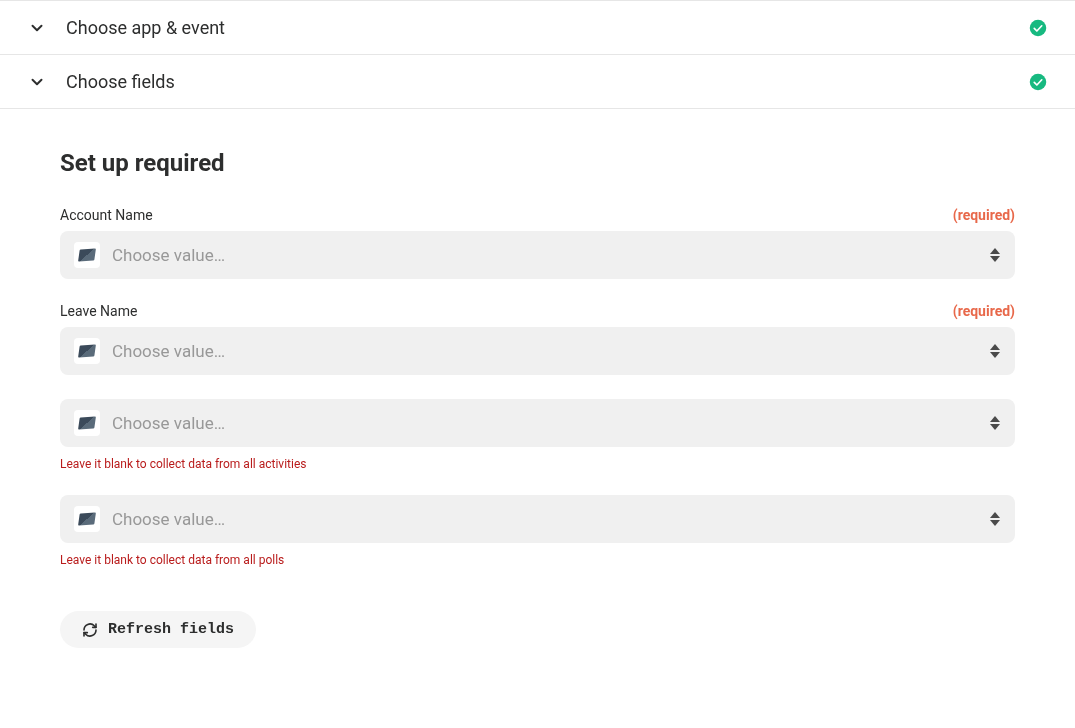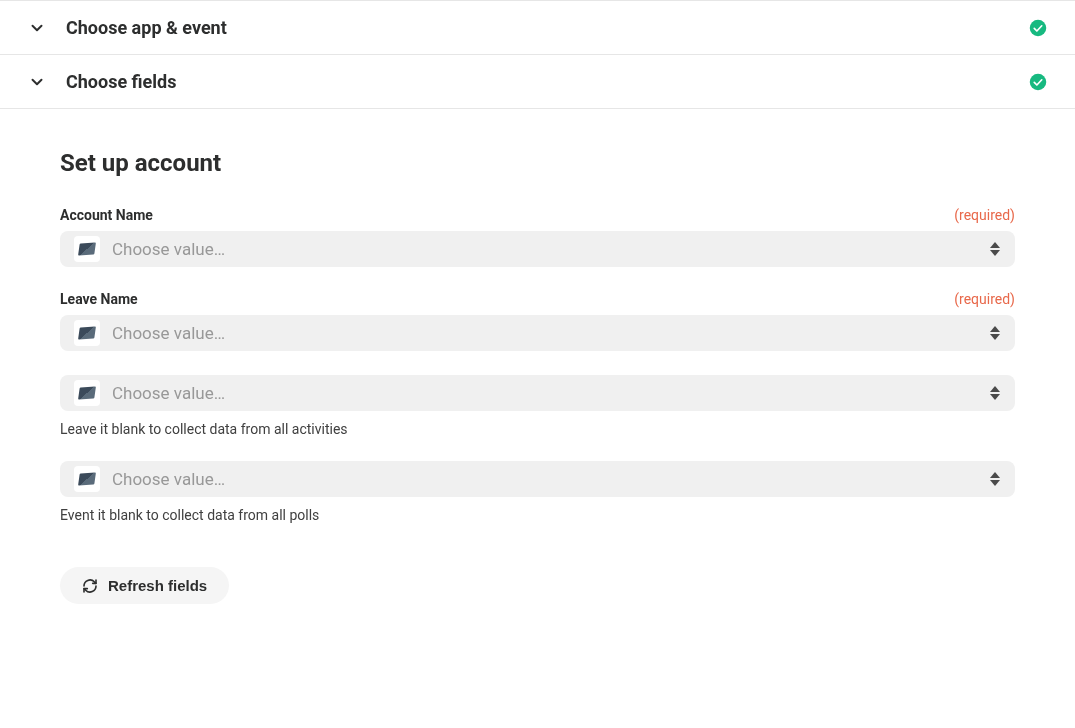--- a/index.html
+++ b/index.html
@@ -22,21 +22,21 @@
       cursor: pointer;
     }
     .step-header .chevron {
       width: 18px;
       height: 18px;
       flex-shrink: 0;
       color: #2d2e2e;
     }
     .step-header .title {
       font-size: 18px;
-      font-weight: 700;
+      font-weight: 400;
       color: #2d2e2e;
       margin-left: 20px;
       flex-grow: 1;
     }
     .step-header .check {
       width: 18px;
       height: 18px;
       flex-shrink: 0;
     }
     .content {
@@ -52,36 +52,36 @@
       margin-bottom: 24px;
     }
     .label-row {
       display: flex;
       justify-content: space-between;
       align-items: baseline;
       margin-bottom: 8px;
     }
     .field-label {
       font-size: 14px;
-      font-weight: 700;
+      font-weight: 400;
       color: #2d2e2e;
       text-align: right;
     }
     .required-tag {
       font-size: 14px;
       color: #e8684a;
-      font-weight: 400;
+      font-weight: 700;
     }
     .dropdown {
       display: flex;
       align-items: center;
       background: #f0f0f0;
       border-radius: 8px;
       padding: 8px 14px;
-      height: 36px;
+      height: 48px;
       cursor: pointer;
     }
     .app-icon-box {
       width: 26px;
       height: 26px;
       background: #fff;
       border-radius: 4px;
       display: flex;
       align-items: center;
       justify-content: center;
@@ -103,37 +103,37 @@
     .sort-icon {
       width: 12px;
       flex-shrink: 0;
       display: flex;
       flex-direction: column;
       align-items: center;
       gap: 2px;
       color: #4a4a4a;
     }
     .help-text {
-      font-size: 14px;
-      color: #404040;
+      font-size: 12px;
+      color: #b91c1c;
       margin-top: 10px;
     }
     .refresh-btn {
       display: inline-flex;
       align-items: center;
       background: #f5f5f5;
       border: none;
       border-radius: 22px;
       padding: 10px 22px;
       font-size: 15px;
       font-weight: 600;
       color: #2d2e2e;
       cursor: pointer;
       margin-top: 20px;
-      font-family: Liberation Sans, sans-serif;
+      font-family: Liberation Mono, monospace;
     }
     .refresh-btn svg {
       width: 16px;
       height: 16px;
       margin-right: 10px;
     }
   </style>
 </head>
 <body>
 
@@ -163,21 +163,21 @@
   <span class="title">Choose fields</span>
   <span class="check">
     <svg viewBox="0 0 24 24">
         <circle cx="12" cy="12" r="11" fill="#17b980"></circle>
         <path d="M7 12.5 L10.5 16 L17 9" stroke="#fff" stroke-width="2.2" fill="none" stroke-linecap="round" stroke-linejoin="round"></path>
       </svg>
   </span>
 </div>
 
 <div class="content">
-  <h2 class="section-title">Set up account</h2>
+  <h2 class="section-title">Set up required</h2>
 
   
   <div class="field">
     <div class="label-row">
       <span class="field-label">Account Name</span>
       <span class="required-tag">(required)</span>
     </div>
     <div class="dropdown">
       <span class="app-icon-box">
           <span class="app-icon-inner"></span>
@@ -244,21 +244,21 @@
       <span class="placeholder">Choose value…</span>
       <span class="sort-icon">
         <svg viewBox="0 0 10 6" width="10" height="6">
             <path d="M5 0 L10 6 L0 6 Z" fill="currentColor"></path>
           </svg>
         <svg viewBox="0 0 10 6" width="10" height="6">
             <path d="M0 0 L10 0 L5 6 Z" fill="currentColor"></path>
           </svg>
       </span>
     </div>
-    <div class="help-text">Event it blank to collect data from all polls</div>
+    <div class="help-text">Leave it blank to collect data from all polls</div>
   </div>
 
   <button class="refresh-btn">
     <svg viewBox="0 0 24 24" fill="none" stroke="currentColor" stroke-width="2.4" stroke-linecap="round" stroke-linejoin="round">
       <path d="M3 12a9 9 0 0 1 15.5-6.3L21 8"></path>
       <path d="M21 3v5h-5"></path>
       <path d="M21 12a9 9 0 0 1-15.5 6.3L3 16"></path>
       <path d="M3 21v-5h5"></path>
     </svg>
     <span>Refresh fields</span>

